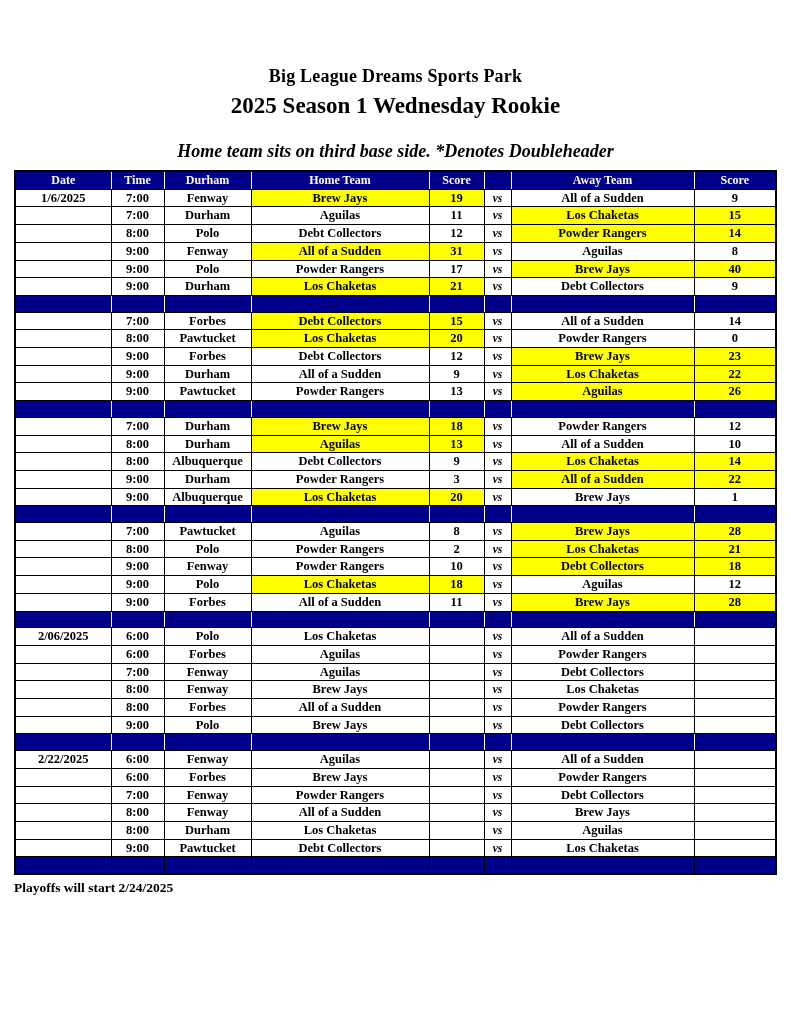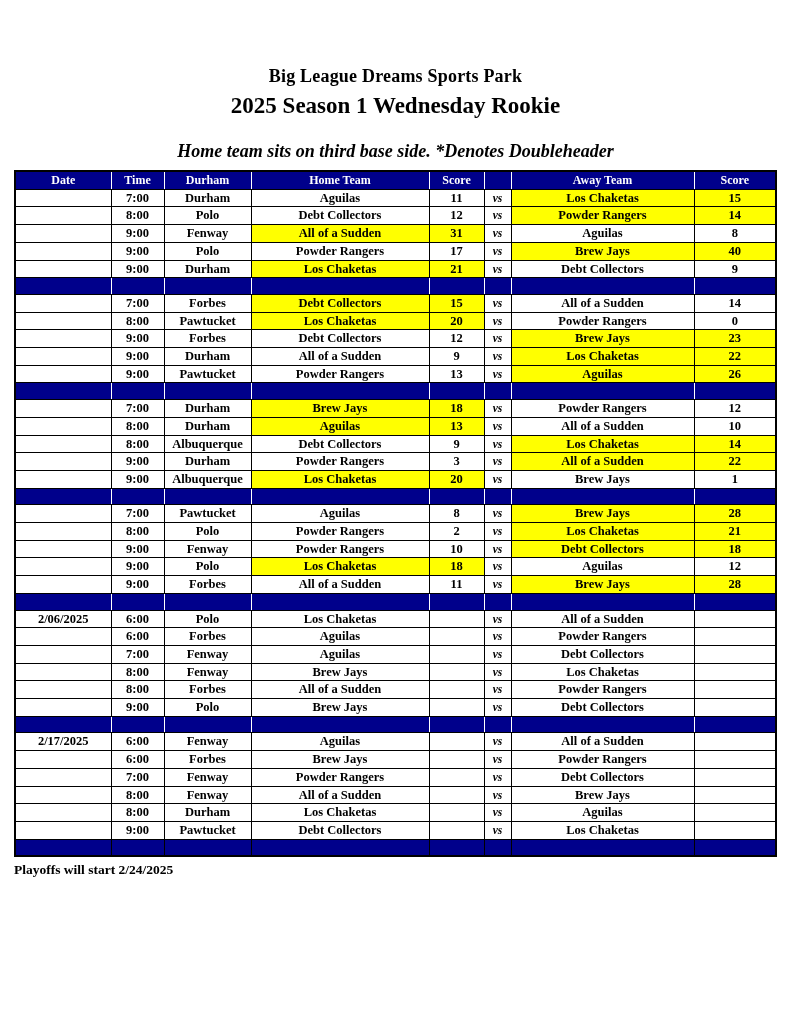--- a/index.html
+++ b/index.html
@@ -97,20 +97,30 @@
       <th>Durham</th>
       <th>Home Team</th>
       <th>Score</th>
       <th></th>
       <th>Away Team</th>
       <th>Score</th>
     </tr>
   </thead>
   <tbody>
       <tr>
+        <td>1/6/2025</td>
+        <td>7:00</td>
+        <td>Fenway</td>
+        <td class="win">Brew Jays</td>
+        <td class="win">19</td>
+        <td class="vs">vs</td>
+        <td>All of a Sudden</td>
+        <td>9</td>
+      </tr>
+      <tr>
         <td></td>
         <td>7:00</td>
         <td>Durham</td>
         <td>Aguilas</td>
         <td>11</td>
         <td class="vs">vs</td>
         <td class="win">Los Chaketas</td>
         <td class="win">15</td>
       </tr>
       <tr>
@@ -407,21 +417,21 @@
         <td class="sep"></td>
         <td class="sep"></td>
         <td class="sep"></td>
         <td class="sep"></td>
         <td class="sep"></td>
         <td class="sep"></td>
         <td class="sep"></td>
         <td class="sep"></td>
       </tr>
       <tr>
-        <td>2/17/2025</td>
+        <td>2/22/2025</td>
         <td>6:00</td>
         <td>Fenway</td>
         <td>Aguilas</td>
         <td></td>
         <td class="vs">vs</td>
         <td>All of a Sudden</td>
         <td></td>
       </tr>
       <tr>
         <td></td>

